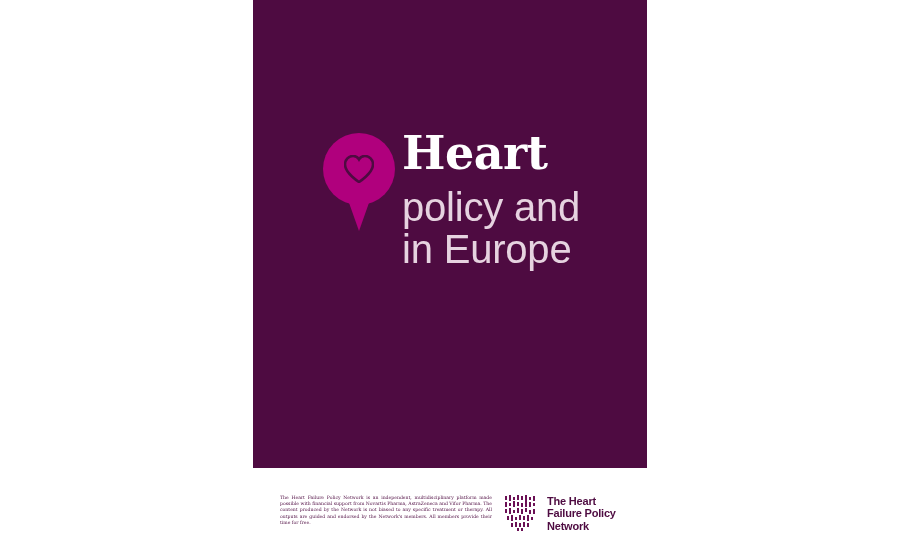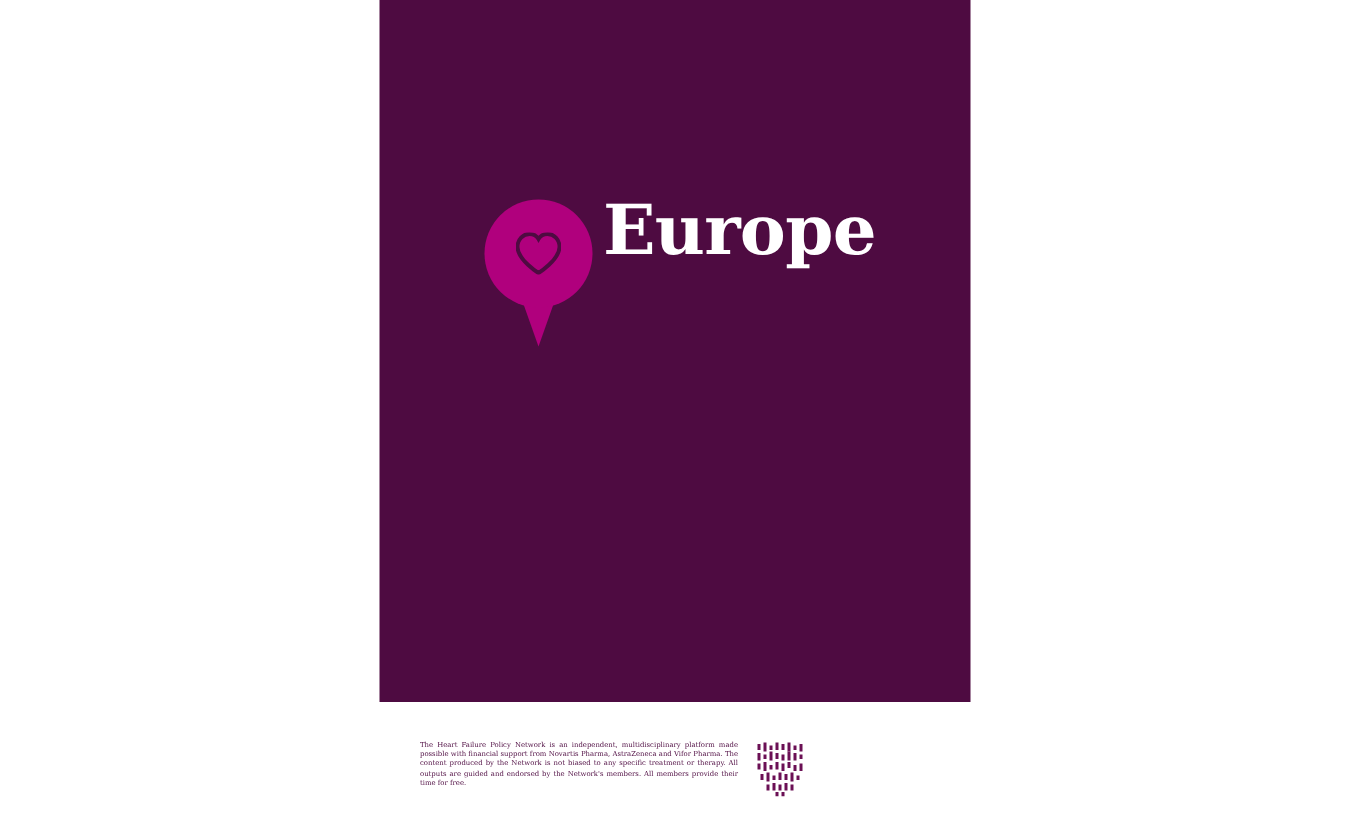--- a/index.html
+++ b/index.html
@@ -153,22 +153,24 @@
       <div class="pin-tail"></div>
       <div class="pin-circle"></div>
       <div class="pin-heart">
         <svg width="30" height="28" viewBox="0 0 30 28" xmlns="http://www.w3.org/2000/svg">
           <path d="M15 27 C15 27 1 18.2 1 9.6 C1 4.6 4.7 1 9.1 1 C11.9 1 13.9 2.5 15 4.4 C16.1 2.5 18.1 1 20.9 1 C25.3 1 29 4.6 29 9.6 C29 18.2 15 27 15 27 Z" fill="none" stroke="#4e0b41" stroke-width="2.6"></path>
         </svg>
       </div>
     </div>
 
     <div class="title-block">
-      <div class="title-bold">Europe</div>
+      <div class="title-bold">Heart</div>
       <div class="title-light">
+        <div>policy and</div>
+        <div>in Europe</div>
       </div>
     </div>
 
   </div>
 </div>
 
 <div class="footer">
 
   <div class="disclaimer">The Heart Failure Policy Network is an independent, multidisciplinary platform made possible with financial support from Novartis Pharma, AstraZeneca and Vifor Pharma. The content produced by the Network is not biased to any specific treatment or therapy. All outputs are guided and endorsed by the Network's members. All members provide their time for free.</div>
 
@@ -210,15 +212,20 @@
           <rect x="8" y="30" width="2" height="4"></rect>
             <rect x="12" y="29" width="2" height="5"></rect>
           <rect x="16" y="30" width="2" height="4"></rect>
             <rect x="20" y="29" width="2" height="5"></rect>
           <rect x="24" y="30" width="2" height="4"></rect>
           <rect x="14" y="35" width="2" height="3"></rect>
             <rect x="18" y="35" width="2" height="3"></rect>
         </g>
       </svg>
     </div>
+    <div class="net-word">
+      <div>The Heart</div>
+      <div>Failure Policy</div>
+      <div>Network</div>
+    </div>
   </div>
 
 </div>
 
 </body></html>

